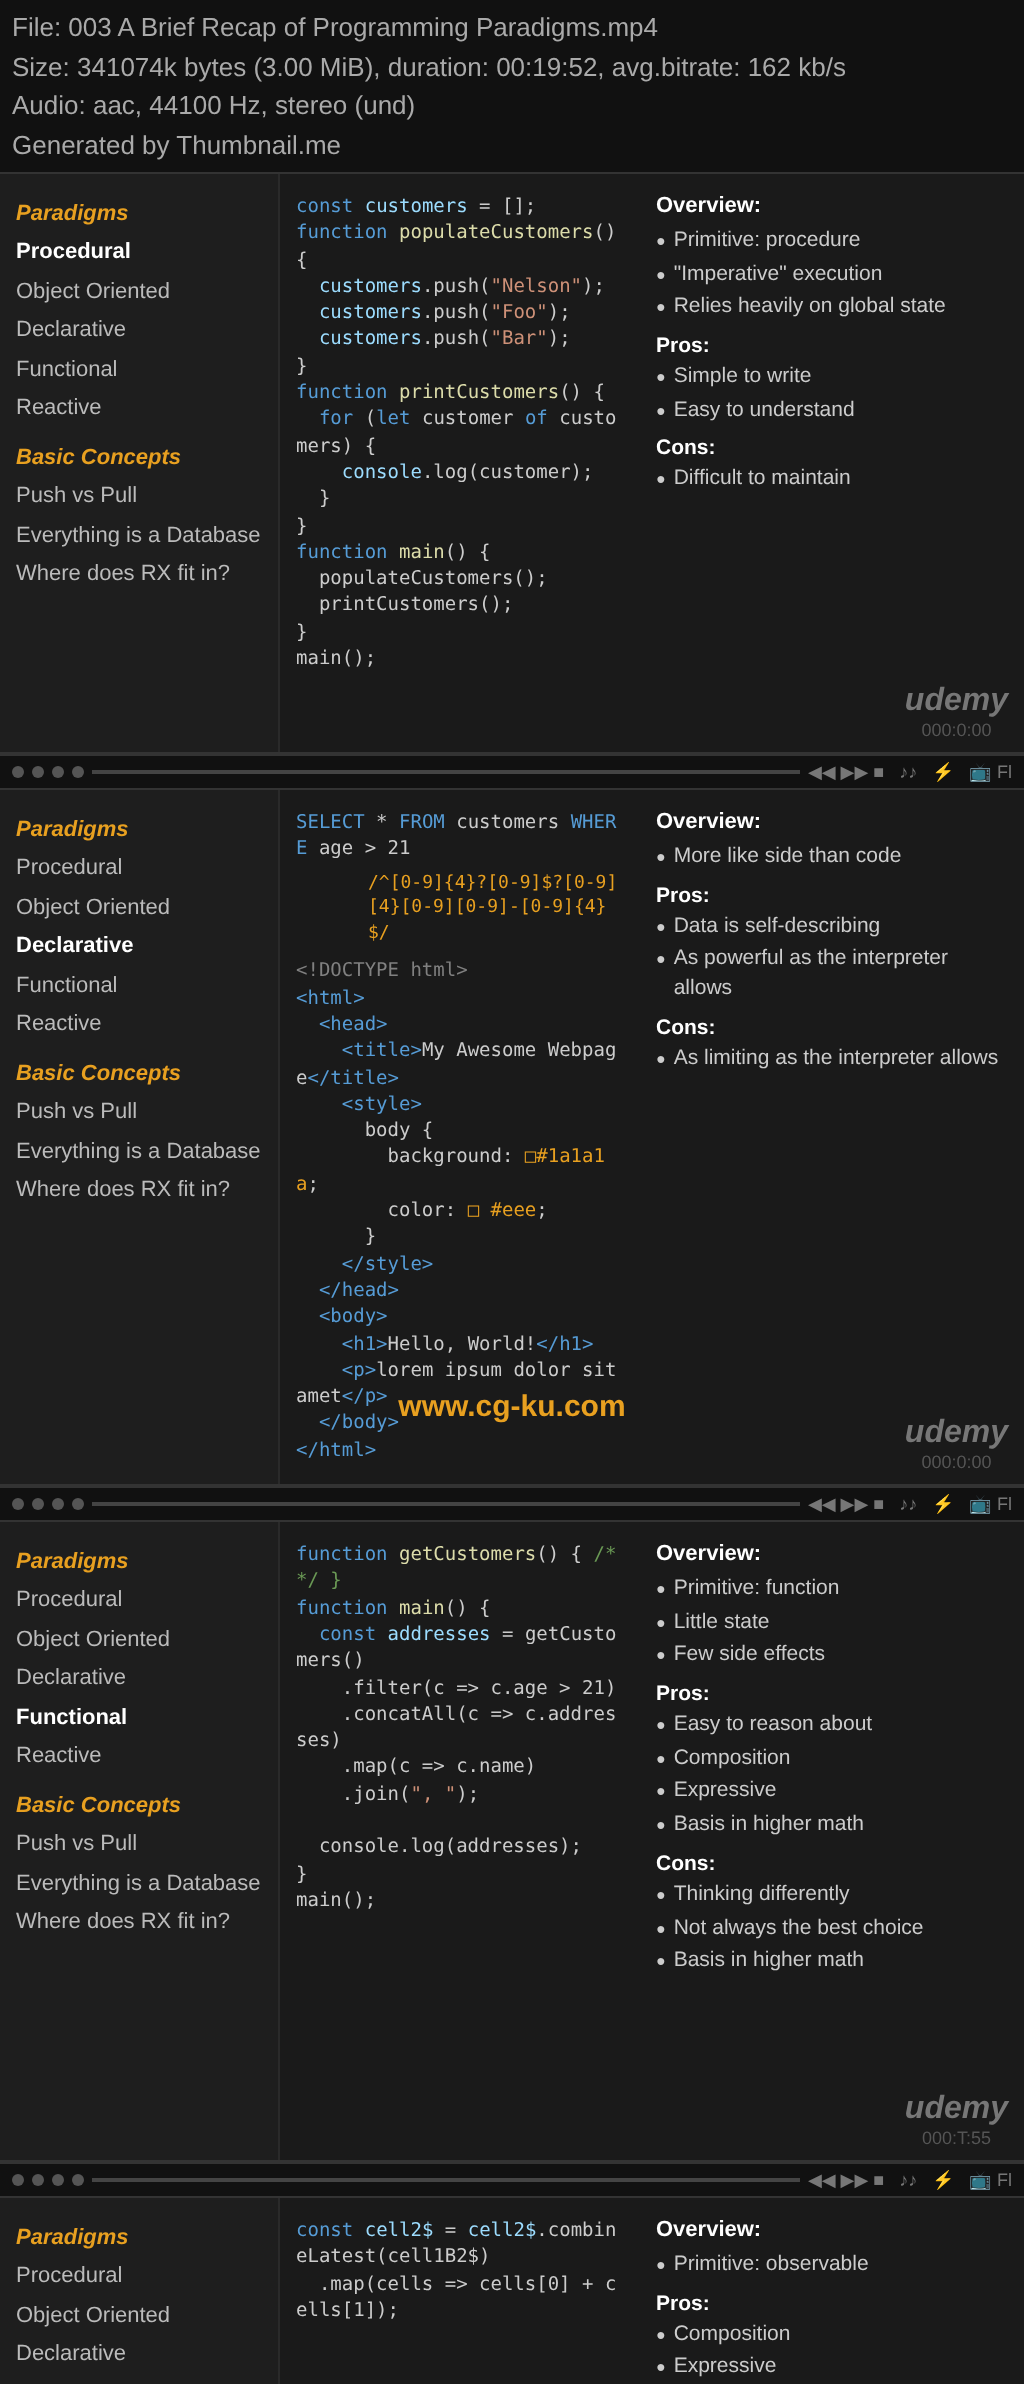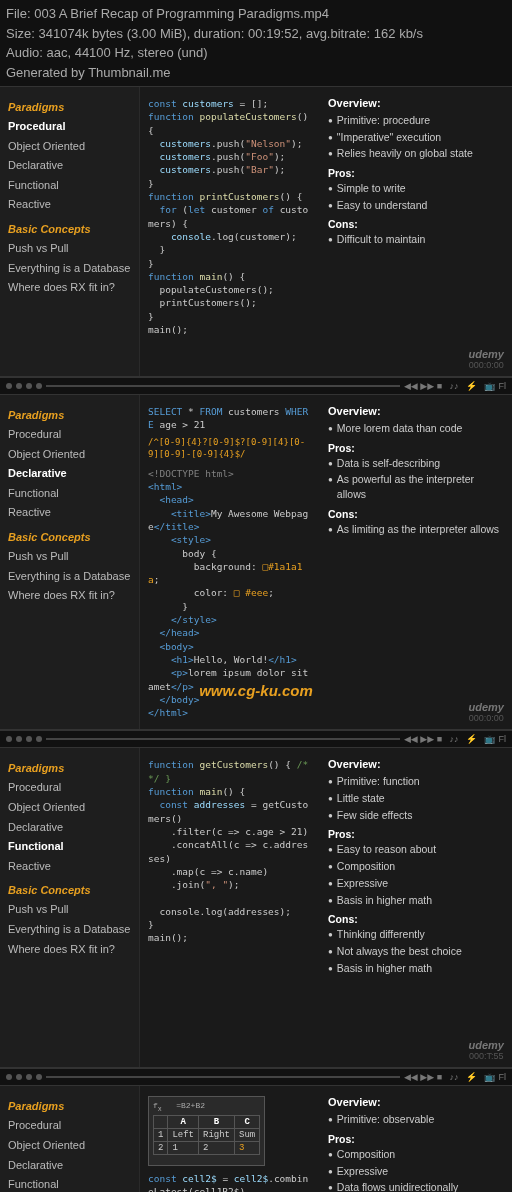--- a/index.html
+++ b/index.html
@@ -118,21 +118,21 @@
     .watermark {
       position: absolute;
       bottom: 6px;
       right: 8px;
       color: #555;
       font-size: 9px;
       text-align: right;
     }
     .watermark .udemy-logo {
       color: #777;
-      font-size: 11px;
+      font-size: 16px;
       font-weight: bold;
       font-style: italic;
     }
     .watermark .timecode {
       font-size: 9px;
       color: #555;
       text-align: center;
     }
 
     
@@ -178,20 +178,21 @@
     }
     .mini-table .formula-cell {
       color: #e8a020;
       font-family: 'Courier New', monospace;
     }
 
     .regex-text {
       color: #e8a020;
       font-size: 9px;
       word-break: break-all;
+      margin-left: 36px;
     }
     .html-doctype { color: #808080; }
   </style>
 </head>
 <body>
 
 <div class="top-bar">
   <div>File: 003 A Brief Recap of Programming Paradigms.mp4</div>
   <div>Size: 341074k bytes (3.00 MiB), duration: 00:19:52, avg.bitrate: 162 kb/s</div>
   <div>Audio: aac, 44100 Hz, stereo (und)</div>
@@ -292,36 +293,36 @@
   <span class="code-tag">&lt;/head&gt;</span>
   <span class="code-tag">&lt;body&gt;</span>
     <span class="code-tag">&lt;h1&gt;</span>Hello, World!<span class="code-tag">&lt;/h1&gt;</span>
     <span class="code-tag">&lt;p&gt;</span>lorem ipsum dolor sit amet<span class="code-tag">&lt;/p&gt;</span>
   <span class="code-tag">&lt;/body&gt;</span>
 <span class="code-tag">&lt;/html&gt;</span></pre>
   </div>
 
   <div class="info-panel">
     <div class="info-title">Overview:</div>
-    <div class="bullet">More lorem data than code</div>
+    <div class="bullet">More like side than code</div>
 
     <div class="info-subtitle">Pros:</div>
     <div class="bullet">Data is self-describing</div>
     <div class="bullet">As powerful as the interpreter allows</div>
 
     <div class="info-subtitle">Cons:</div>
     <div class="bullet">As limiting as the interpreter allows</div>
   </div>
 
   <div class="watermark">
     <div class="udemy-logo">udemy</div>
     <div class="timecode">000:0:00</div>
   </div>
 
-  <div style="position:absolute; bottom:30px; left:50%; transform:translateX(-50%); color:#e8a020; font-size:15px; font-weight:bold; white-space:nowrap;font-style:italic;">www.cg-ku.com</div>
+  <div style="position:absolute; bottom:30px; left:50%; transform:translateX(-50%); color:#e8a020; font-size:15px; font-weight:bold; white-space:nowrap;">www.cg-ku.com</div>
 </div>
 
 <div class="video-bar">
   <div class="video-bar-dot"></div>
   <div class="video-bar-dot"></div>
   <div class="video-bar-dot"></div>
   <div class="video-bar-dot"></div>
   <div class="video-bar-line"></div>
   <div class="video-bar-text">◀◀ ▶▶ ■ &nbsp; ♪♪ &nbsp; ⚡ &nbsp; 📺 Fl</div>
 </div>
@@ -395,45 +396,20 @@
     <div class="sidebar-item">Procedural</div>
     <div class="sidebar-item">Object Oriented</div>
     <div class="sidebar-item">Declarative</div>
     <div class="sidebar-item">Functional</div>
     <div class="sidebar-item active">Reactive</div>
 
   </div>
 
   <div class="code-area">
     
-    <div style="background:#2a2a2a; padding:4px; display:inline-block; margin-bottom:6px; border:1px solid #555;">
-      <div style="font-size:8px; color:#aaa; margin-bottom:2px;">f<sub>x</sub> &nbsp; =B2+B2</div>
-      <table class="mini-table">
-        <tbody>
-            <tr>
-          <th></th>
-              <th>A</th>
-              <th>B</th>
-              <th>C</th>
-        </tr>
-        <tr>
-          <td>1</td>
-              <td>Left</td>
-              <td>Right</td>
-              <td>Sum</td>
-        </tr>
-        <tr>
-          <td>2</td>
-              <td>1</td>
-              <td>2</td>
-              <td class="formula-cell">3</td>
-        </tr>
-      </tbody>
-        </table>
-    </div>
     <pre><span class="code-keyword">const</span> <span class="code-var">cell2$</span> = <span class="code-var">cell2$</span>.combineLatest(cell1B2$)
   .map(cells =&gt; cells[0] + cells[1]);</pre>
     
   </div>
 
   <div class="info-panel">
     <div class="info-title">Overview:</div>
     <div class="bullet">Primitive: observable</div>
 
     <div class="info-subtitle">Pros:</div>

